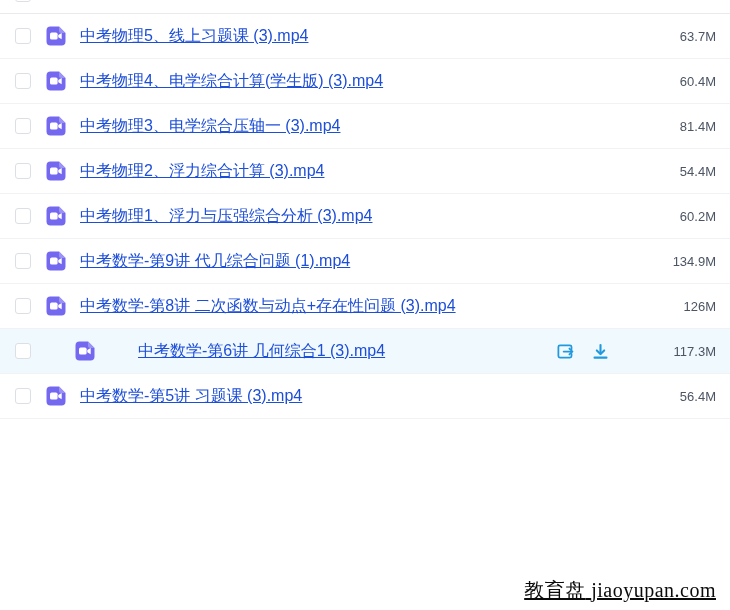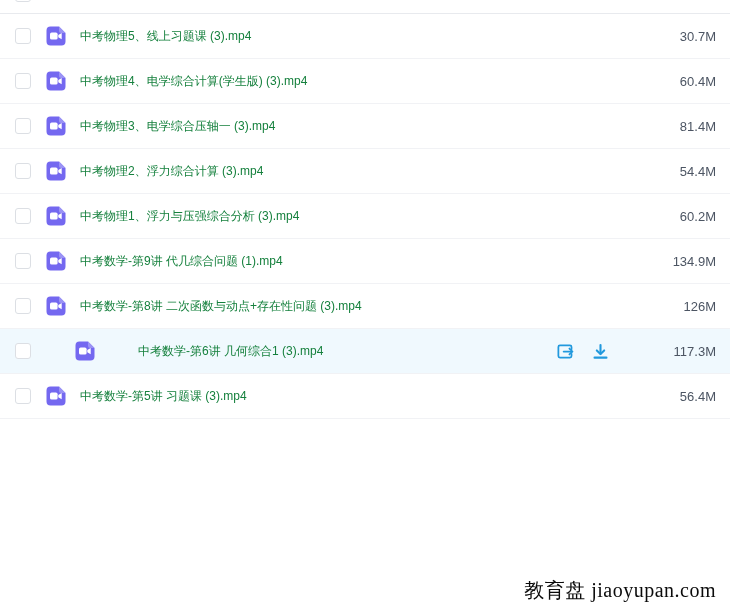--- a/index.html
+++ b/index.html
@@ -29,34 +29,36 @@
   }
   .file-row.highlighted{background:#f0f9fe;gap:29px;}
   .checkbox{
     width:16px;height:16px;flex:0 0 16px;box-sizing:border-box;
     border:1px solid #dcdfe4;border-radius:3px;background:#fff;
     cursor:pointer;
   }
   .file-icon{width:24px;height:24px;flex:0 0 24px;margin-left:13px;display:inline-flex;}
   .file-name{
     margin-left:12px;flex:1;
-    font-size:12px;color:#15803d;
+    font-size:16px;color:#1d4ed8;
     white-space:nowrap;overflow:hidden;text-overflow:ellipsis;
     cursor:pointer;
+    text-decoration:underline;
   }
   .row-actions{display:none;align-items:center;gap:15px;margin-right:14px;}
   .file-row.highlighted .row-actions{display:flex;}
   .action{width:21px;height:21px;display:inline-flex;cursor:pointer;color:#2199dd;}
   .action svg{width:21px;height:21px;}
   .file-size{width:62px;text-align:right;font-size:13px;color:#4c5563;}
   .watermark{
     position:absolute;right:14px;bottom:6px;
     font-family:"Liberation Serif","DejaVu Serif",serif;
     font-size:20px;color:#0b0b0b;letter-spacing:0.5px;
     white-space:nowrap;
+    text-decoration:underline;
   }
 </style>
 </head>
 <body>
 
 <div class="list-viewport">
   <div class="list-scroll" id="list-scroll">
     <div class="header-row">
       <span class="checkbox"></span>
       <span class="header-name">文件名</span>
@@ -67,21 +69,21 @@
     <span class="file-icon">
       <svg viewBox="0 0 24 24" width="24" height="24">
         <path d="M2.5 6.5A4 4 0 0 1 6.5 2.5H15l6.5 6.5v8.5a4 4 0 0 1-4 4h-11a4 4 0 0 1-4-4z" fill="#7468f0"></path>
         <path d="M15 2.5L21.5 9h-4.6A1.9 1.9 0 0 1 15 7.1z" fill="#9b93f5"></path>
         <rect x="6" y="8.6" width="7.6" height="7" rx="1.7" fill="#ffffff"></rect>
         <path d="M14.3 11l3.4-2v6.2l-3.4-2z" fill="#ffffff"></path>
       </svg>
     </span>
     <span class="file-name">中考物理5、线上习题课 (3).mp4</span>
 
-    <span class="file-size">30.7M</span>
+    <span class="file-size">63.7M</span>
   </div>
       <div class="file-row">
     <span class="checkbox"></span>
     <span class="file-icon">
       <svg viewBox="0 0 24 24" width="24" height="24">
         <path d="M2.5 6.5A4 4 0 0 1 6.5 2.5H15l6.5 6.5v8.5a4 4 0 0 1-4 4h-11a4 4 0 0 1-4-4z" fill="#7468f0"></path>
         <path d="M15 2.5L21.5 9h-4.6A1.9 1.9 0 0 1 15 7.1z" fill="#9b93f5"></path>
         <rect x="6" y="8.6" width="7.6" height="7" rx="1.7" fill="#ffffff"></rect>
         <path d="M14.3 11l3.4-2v6.2l-3.4-2z" fill="#ffffff"></path>
       </svg>

